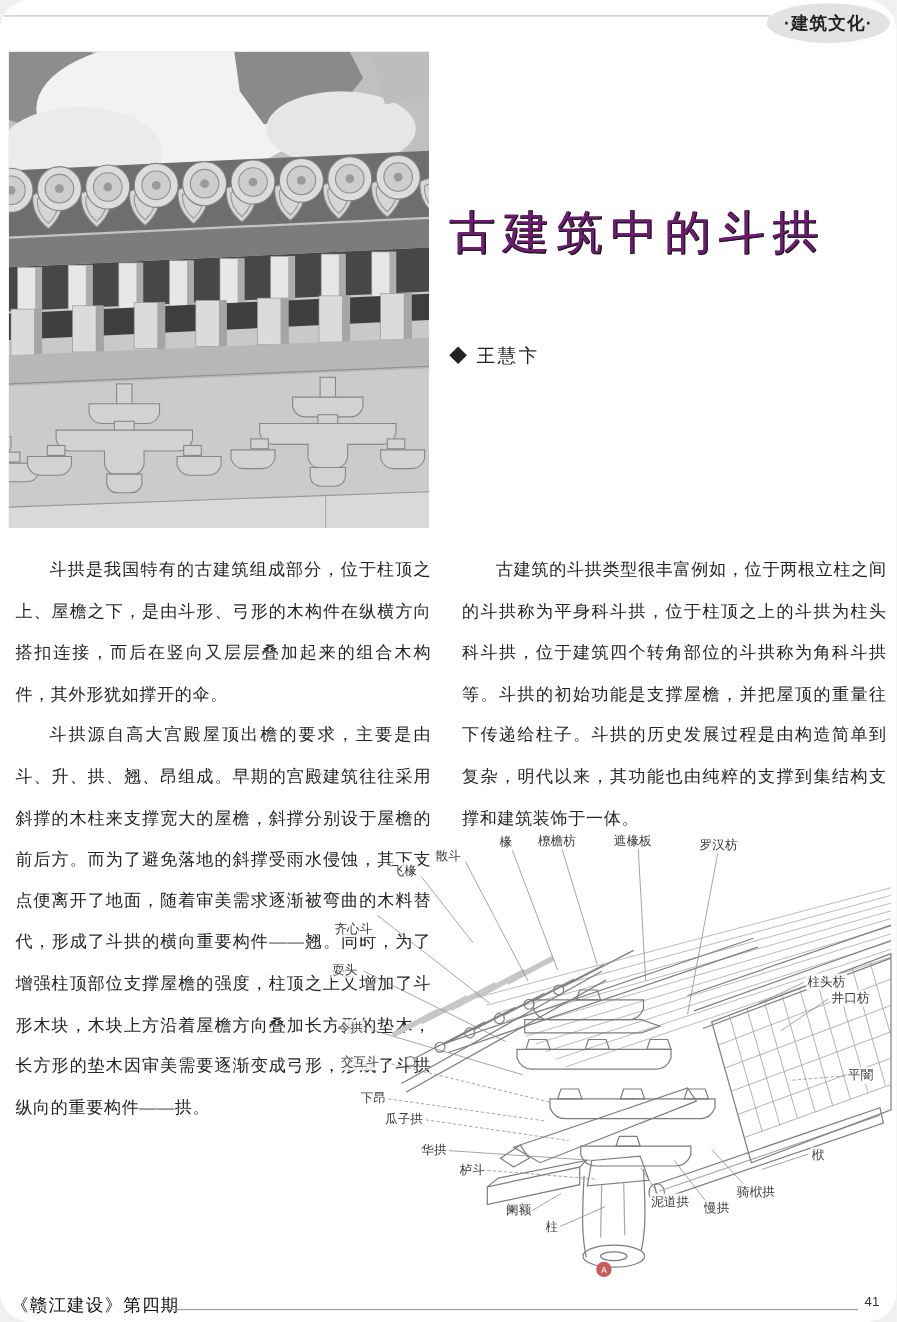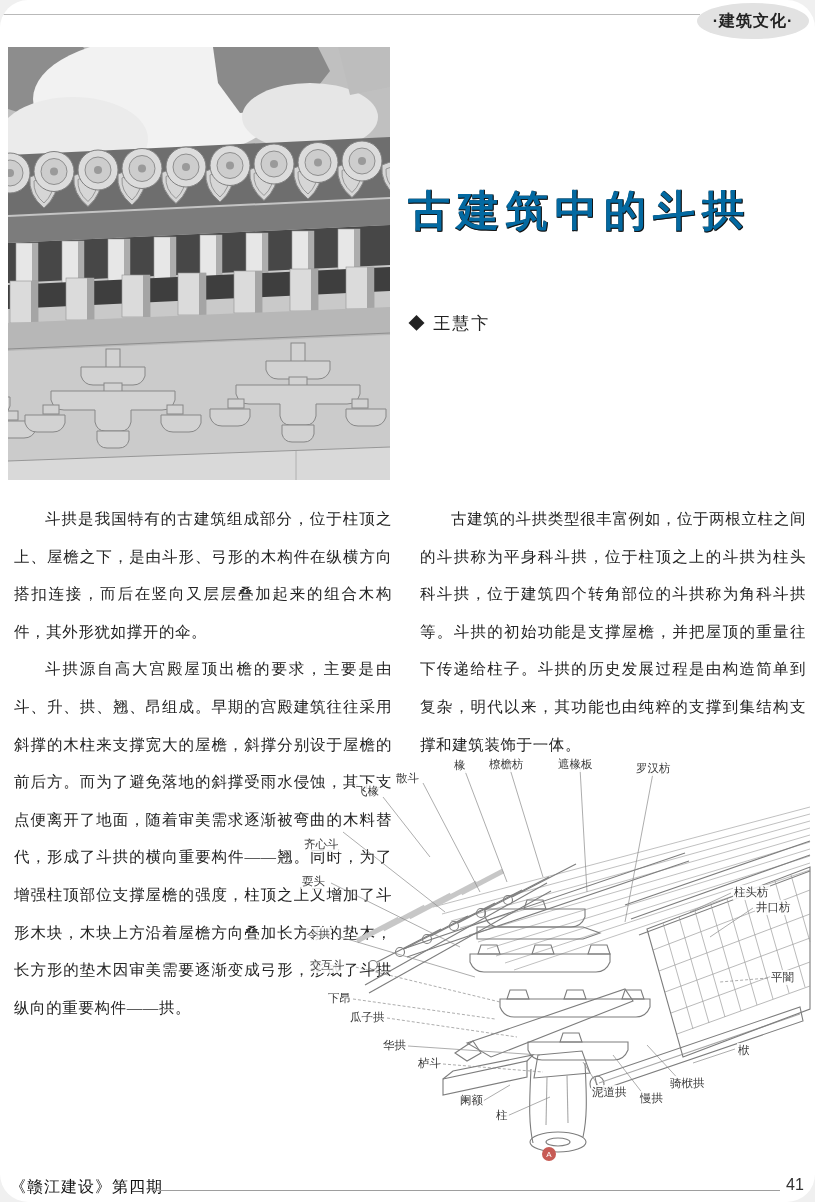--- a/index.html
+++ b/index.html
@@ -7,21 +7,21 @@
         font-family:"Liberation Serif", serif;color:#1c1c1c;border-radius:28px;}
   
   .head-rule{position:absolute;left:0;top:14px;width:700px;height:1px;background:#b9b9b9;}
   .badge{position:absolute;left:697px;top:3px;width:112px;height:36px;border-radius:50%;
          background:#e2e2e2;display:flex;align-items:center;justify-content:center;
          font-family:"Liberation Sans", sans-serif;font-weight:bold;font-size:16px;color:#222;letter-spacing:1px;}
   
   .photo{position:absolute;left:8px;top:47px;width:382px;height:433px;overflow:hidden;background:#c4c4c4;}
   
   .title{position:absolute;left:408px;top:183px;width:400px;font-family:"DejaVu Sans", sans-serif;
-         font-weight:700;font-size:42px;letter-spacing:7px;color:#0369a1;
+         font-weight:400;font-size:42px;letter-spacing:7px;color:#701a75;
          text-shadow:1px 0 0 #151515,0 1px 0 #151515,1px 1px 0 #151515;}
   .author{position:absolute;left:408px;top:312px;font-size:17px;font-weight:normal;color:#222;
           font-family:"Liberation Serif", serif;letter-spacing:2px;}
   
   .col{position:absolute;top:500px;font-size:15.5px;line-height:37.6px;text-align:justify;
        letter-spacing:0.6px;color:#242424;}
   .col p{margin:0;text-indent:2em;}
   .col-left{left:14px;width:378px;}
   .col-right{left:420px;width:386px;}
   
@@ -29,21 +29,21 @@
   .diagram svg{position:absolute;left:0;top:0;}
   .dlabel{position:absolute;font-family:"Liberation Sans", sans-serif;font-size:11.5px;color:#3a3a3a;
           background:rgba(255,255,255,.85);padding:0 1px;white-space:nowrap;}
   .marker{position:absolute;left:247px;top:390px;width:14px;height:14px;border-radius:50%;
           background:#c75b55;color:#fff;font-family:"Liberation Sans", sans-serif;font-size:8px;
           display:flex;align-items:center;justify-content:center;}
   
   .foot-journal{position:absolute;left:10px;top:1177px;font-size:16px;color:#111;letter-spacing:1px;}
   .foot-rule{position:absolute;left:152px;top:1190px;width:628px;height:1px;background:#9e9e9e;}
   .foot-page{position:absolute;left:786px;top:1176px;font-family:"Liberation Sans", sans-serif;
-             font-size:16px;color:#333;}
+             font-size:12px;color:#333;}
 </style>
 </head>
 <body>
 
 <div class="page">
 
   <div class="head-rule"></div>
   <div class="badge">·建筑文化·</div>
 
   <div class="photo">

